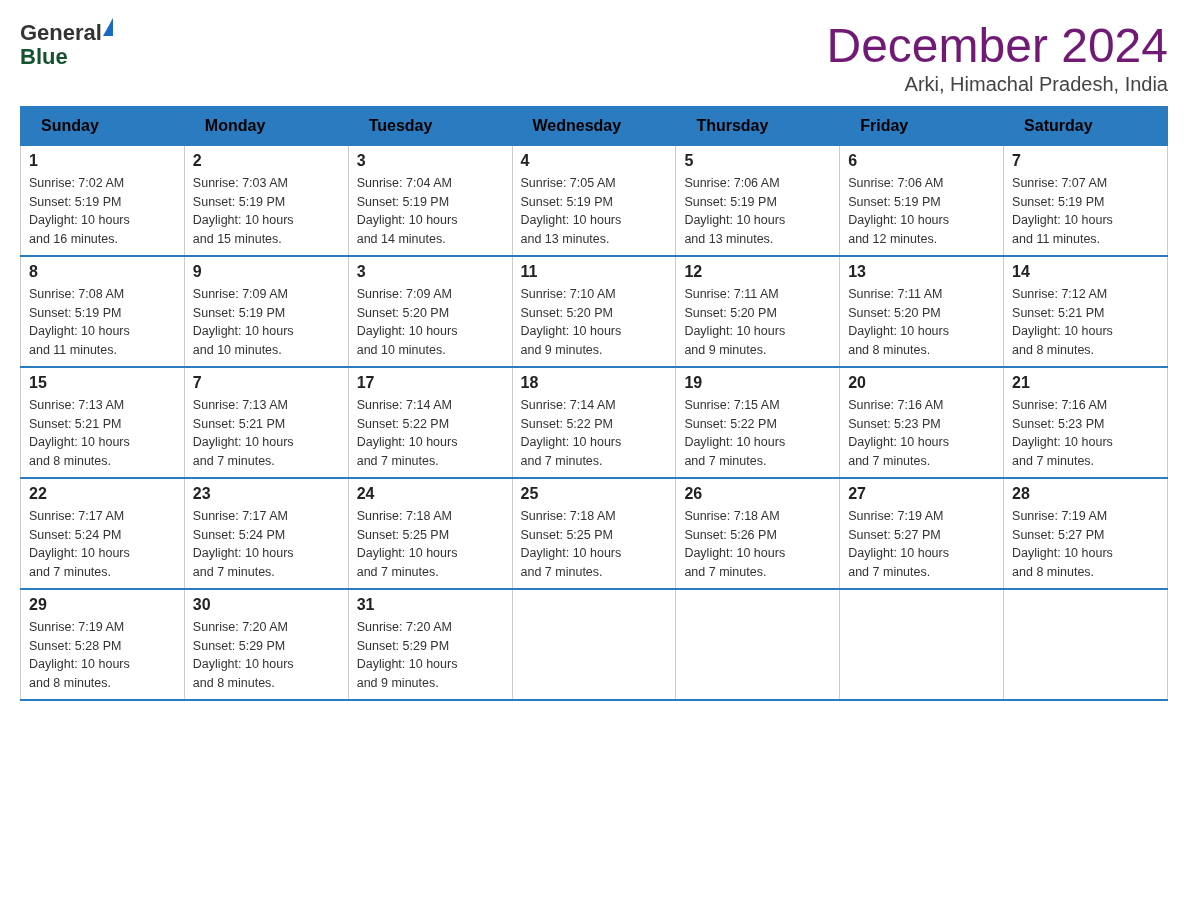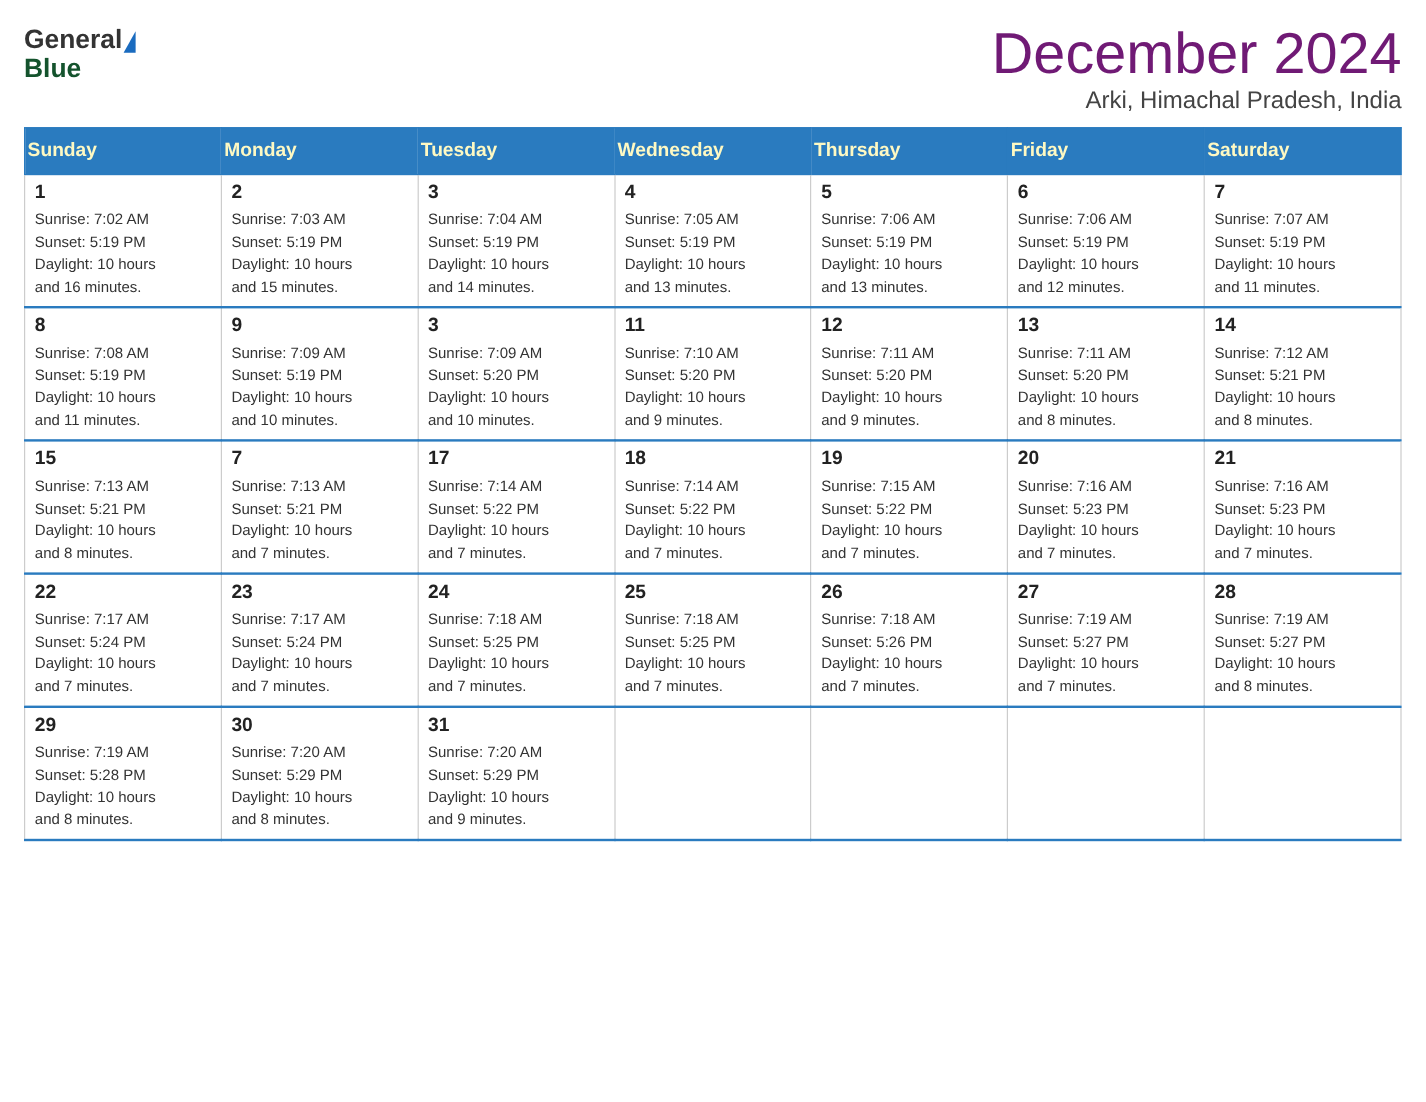--- a/index.html
+++ b/index.html
@@ -45,24 +45,24 @@
       color: #444;
       margin-top: 0;
     }
     table {
       width: 100%;
       border-collapse: collapse;
       table-layout: fixed;
     }
     thead tr th {
       background-color: #2a7bbf;
-      color: #fef9c3;
+      color: #000000;
       font-size: 16px;
       font-weight: bold;
-      padding: 10px 2px;
+      padding: 10px 20px;
       text-align: left;
       border: 1px solid #2a7bbf;
     }
     tbody tr td {
       border: 1px solid #ccc;
       vertical-align: top;
       padding: 6px 8px;
       font-size: 13px;
       color: #333;
       min-height: 90px;
@@ -86,21 +86,21 @@
     .empty-cell {
       background: #fff;
     }
     .logo-container {
       display: flex;
       flex-direction: column;
       align-items: flex-start;
     }
     .logo-line1 {
       display: flex;
-      align-items: flex-end;
+      align-items: flex-start;
     }
     .logo-line2 {
       font-size: 22px;
       font-weight: bold;
       color: #14532d;
       margin-left: 0;
       line-height: 1;
     }
   </style>
 </head>

